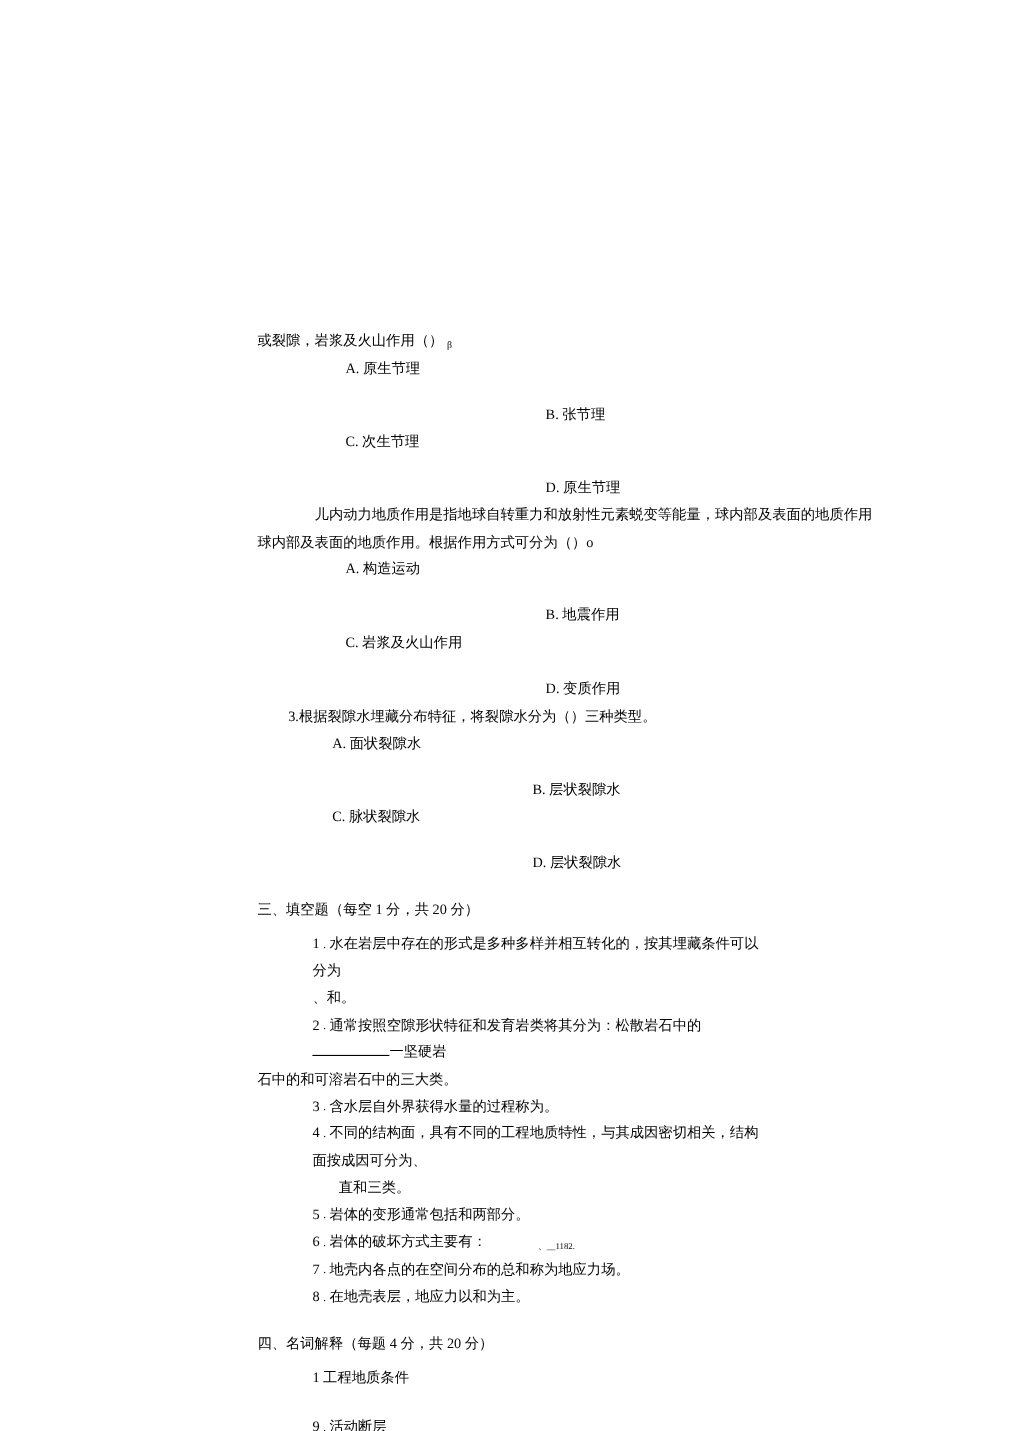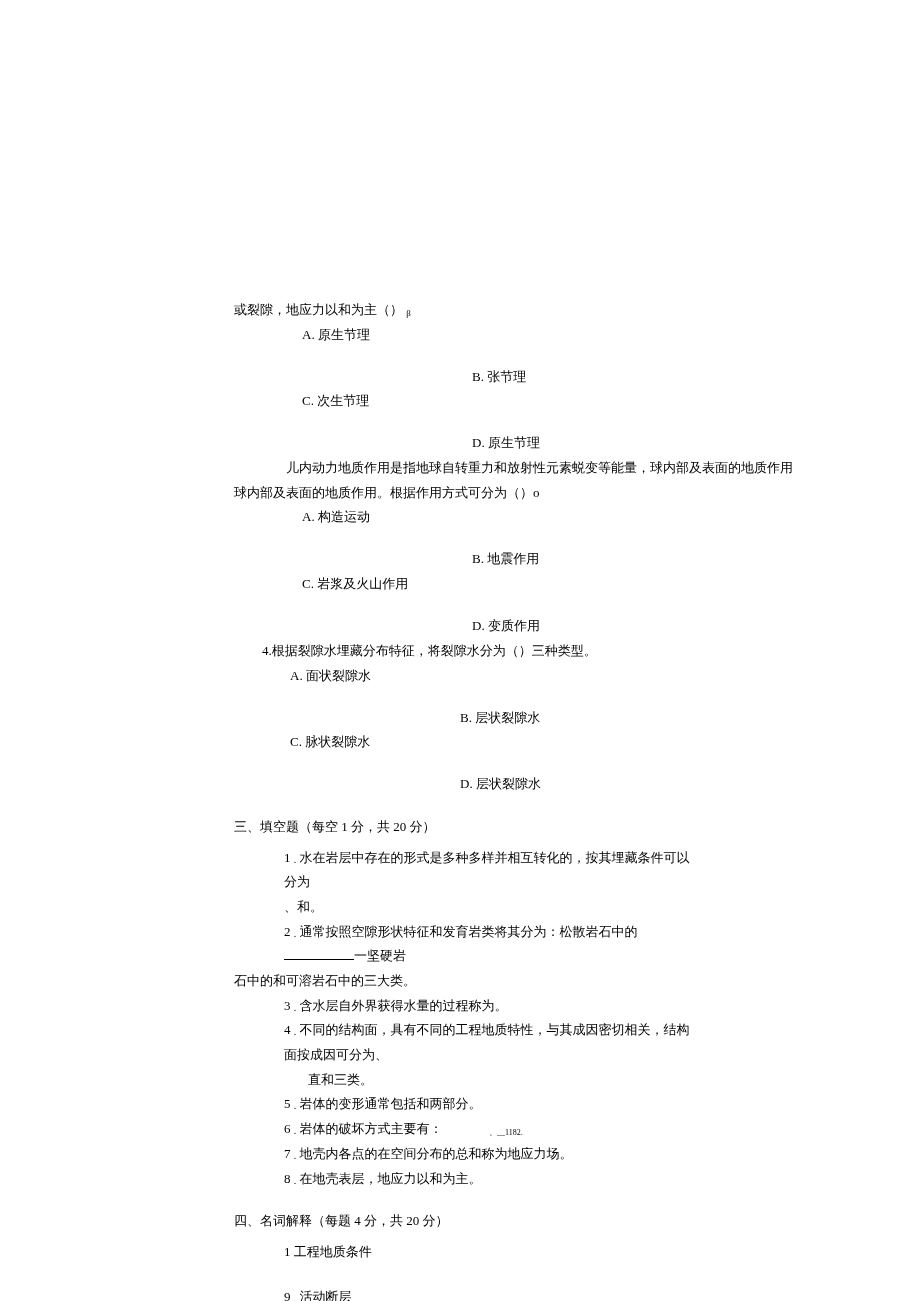--- a/index.html
+++ b/index.html
@@ -7,39 +7,39 @@
       width: 920px;
       min-height: 1301px;
       background: #ffffff;
       font-family: "SimSun", "宋体", serif;
       font-size: 13px;
       color: #000;
       padding: 298px 230px 0 234px;
       line-height: 1.9;
     }
     .line { white-space: nowrap; }
-    .option-row { display: flex; }
+    .option-row { display: flex; gap: 12px; }
     .option-row .indent { width: 68px; display: inline-block; }
     .option-row .col-a { width: 170px; display: inline-block; }
     .option-row .col-b { display: inline-block; margin-top: 42px; }
     .section { margin-top: 18px; }
     .section-header { margin-bottom: 6px; }
     .dot-small { font-size: 10px; vertical-align: middle; }
     .subscript { font-size: 9px; vertical-align: -2px; }
     .blank-line { display: inline-block; border-bottom: 1px solid #000; width: 70px; height: 0.9em; vertical-align: baseline; }
     .q6-sub { font-size: 8px; vertical-align: -2px; }
     .hang { padding-left: 50px; text-indent: 0; }
     .hang-wrap { padding-left: 74px; }
     .gap-top { margin-top: 20px; }
   </style>
 </head>
 <body>
 
 <div class="line">
-  <span>或裂隙，地应力以和为主（） </span><span class="subscript">β</span>
+  <span>或裂隙，岩浆及火山作用（） </span><span class="subscript">β</span>
 </div>
 
 <div class="option-row">
   <span class="indent"></span>
   <span class="col-a">A. 原生节理</span>
   <span class="col-b">B. 张节理</span>
 </div>
 <div class="option-row">
   <span class="indent"></span>
   <span class="col-a">C. 次生节理</span>
@@ -58,21 +58,21 @@
   <span class="col-a">A. 构造运动</span>
   <span class="col-b">B. 地震作用</span>
 </div>
 <div class="option-row">
   <span class="indent"></span>
   <span class="col-a">C. 岩浆及火山作用</span>
   <span class="col-b">D. 变质作用</span>
 </div>
 
 <div class="line" style="padding-left:28px;">
-  <span>4.根据裂隙水埋藏分布特征，将裂隙水分为（）三种类型。</span>
+  <span>3.根据裂隙水埋藏分布特征，将裂隙水分为（）三种类型。</span>
 </div>
 
 <div class="option-row">
   <span class="indent" style="width:56px;"></span>
   <span class="col-a">A. 面状裂隙水</span>
   <span class="col-b">B. 层状裂隙水</span>
 </div>
 <div class="option-row">
   <span class="indent" style="width:56px;"></span>
   <span class="col-a">C. 脉状裂隙水</span>

